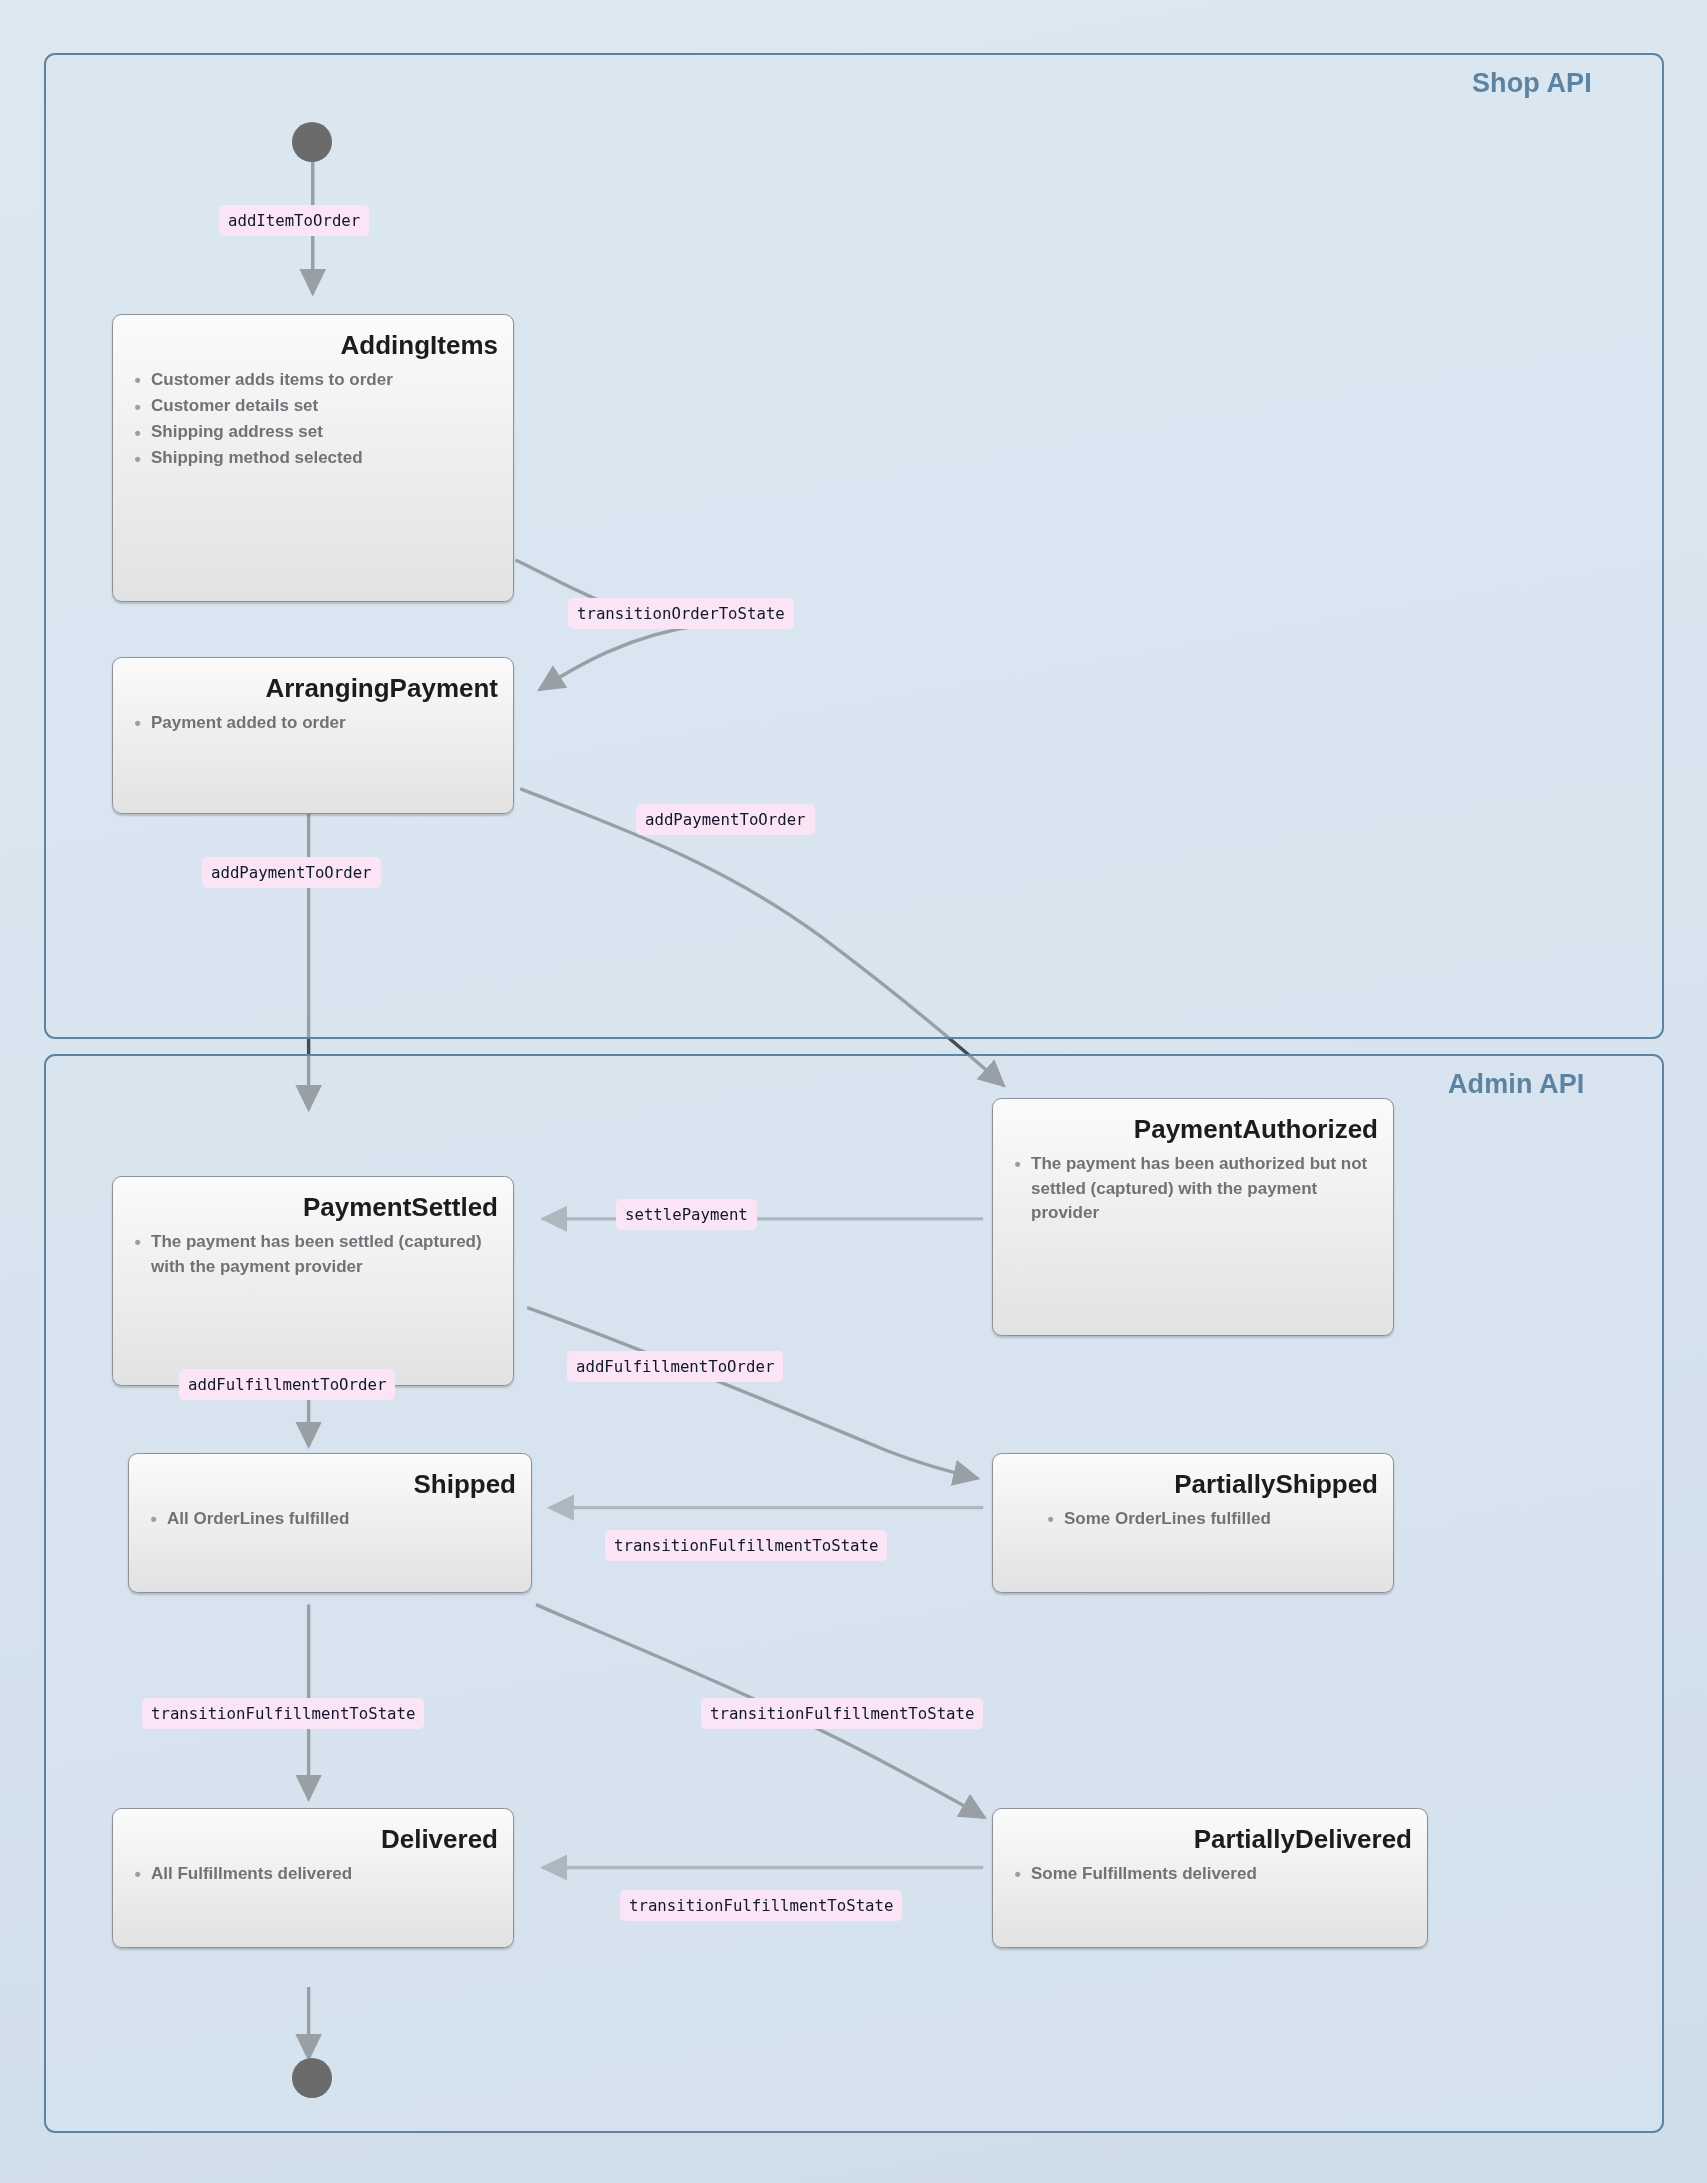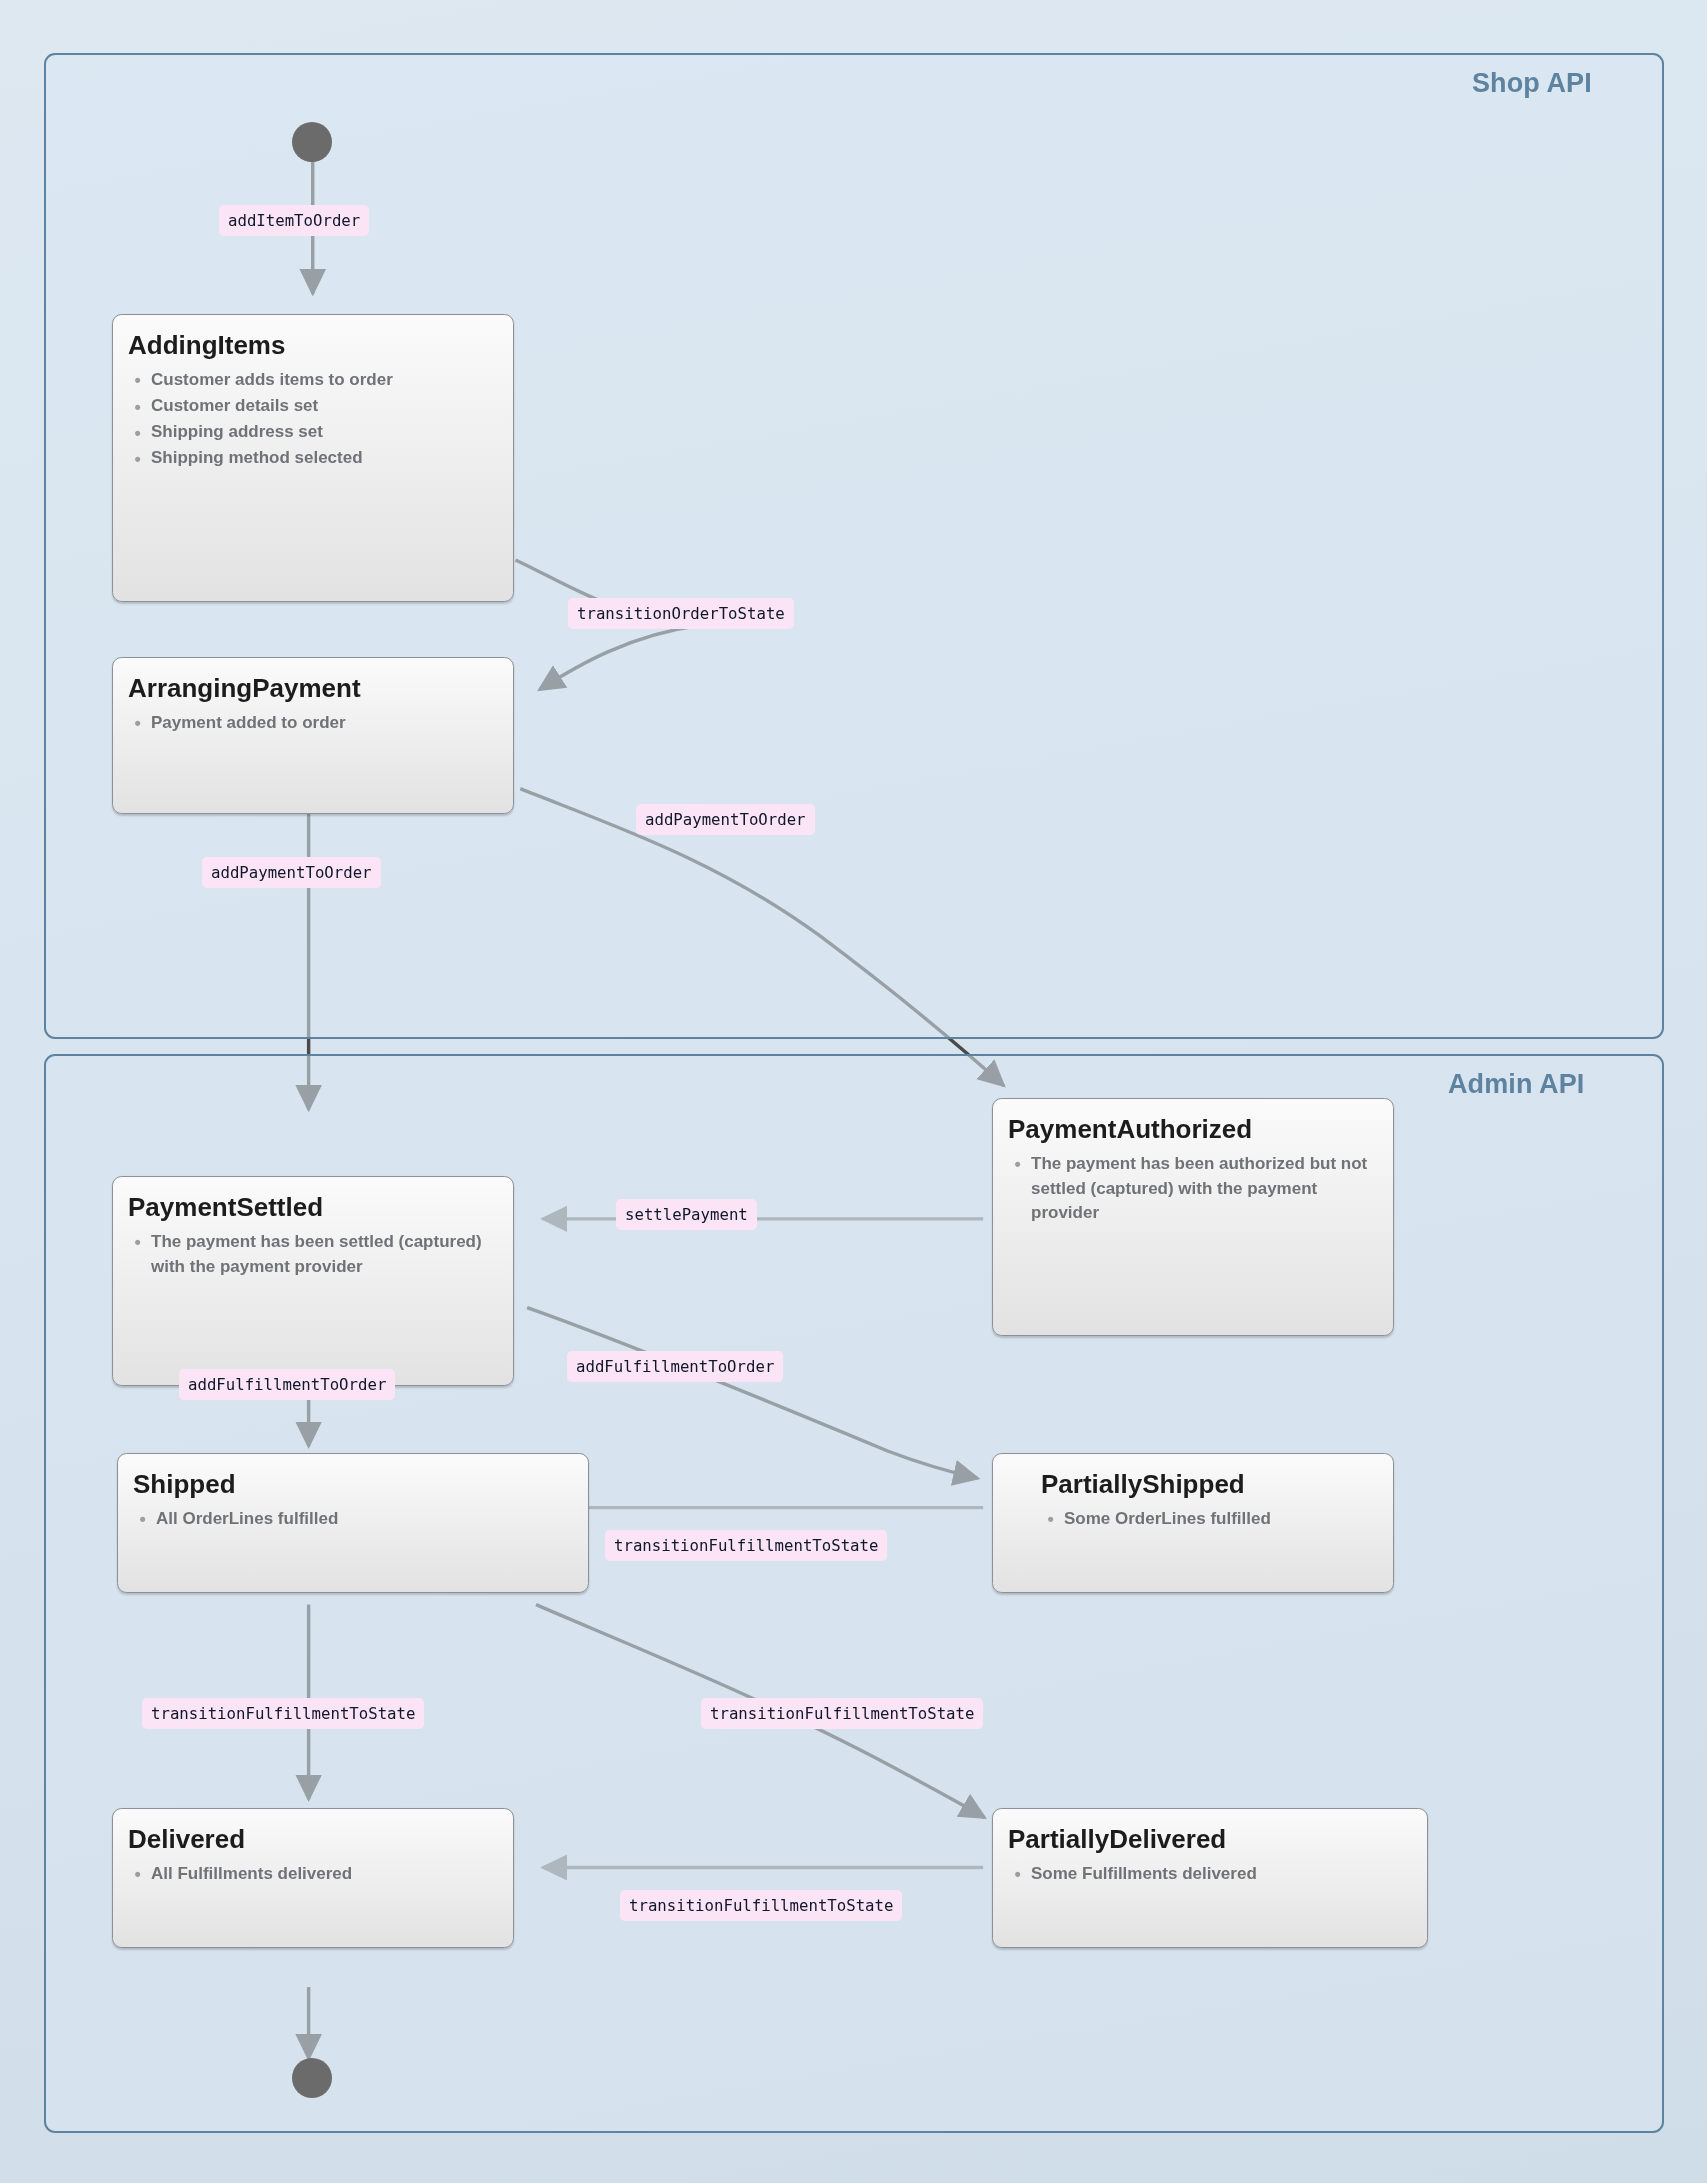--- a/index.html
+++ b/index.html
@@ -53,21 +53,21 @@
     border: 1.4px solid #8d9196;
     border-radius: 9.6px;
     background: linear-gradient(180deg, #fbfbfb 0%, #f2f2f2 35%, #e2e2e2 100%);
     box-shadow: 0 1.4px 2px rgba(0,0,0,0.18);
     padding: 12.3px 15px 13.7px 15px;
   }
   .node-title {
     font-size: 26px;
     font-weight: bold;
     color: #1c1c1c;
-    text-align: left;
+    text-align: right;
     margin: 4.1px 0 8.2px 0;
     line-height: 1.1;
   }
   .node ul {
     margin: 0;
     padding: 0 2.7px 0 23px;
     list-style: none;
   }
   .node li {
     position: relative;
@@ -187,21 +187,21 @@
     </ul>
   </div>
 
   <div class="node" style="left:992px; top:1453px; width:402px; height:140px;padding-left:48px;">
     <div class="node-title">PartiallyShipped</div>
     <ul>
       <li>Some OrderLines fulfilled</li>
     </ul>
   </div>
 
-  <div class="node" style="left:117px; top:1453px; width:472px; height:140px;">
+  <div class="node" style="left:128px; top:1453px; width:404px; height:140px;">
     <div class="node-title">Shipped</div>
     <ul>
       <li>All OrderLines fulfilled</li>
     </ul>
   </div>
 
   <div class="node" style="left:992px; top:1808px; width:436px; height:140px;">
     <div class="node-title">PartiallyDelivered</div>
     <ul>
       <li>Some Fulfillments delivered</li>

